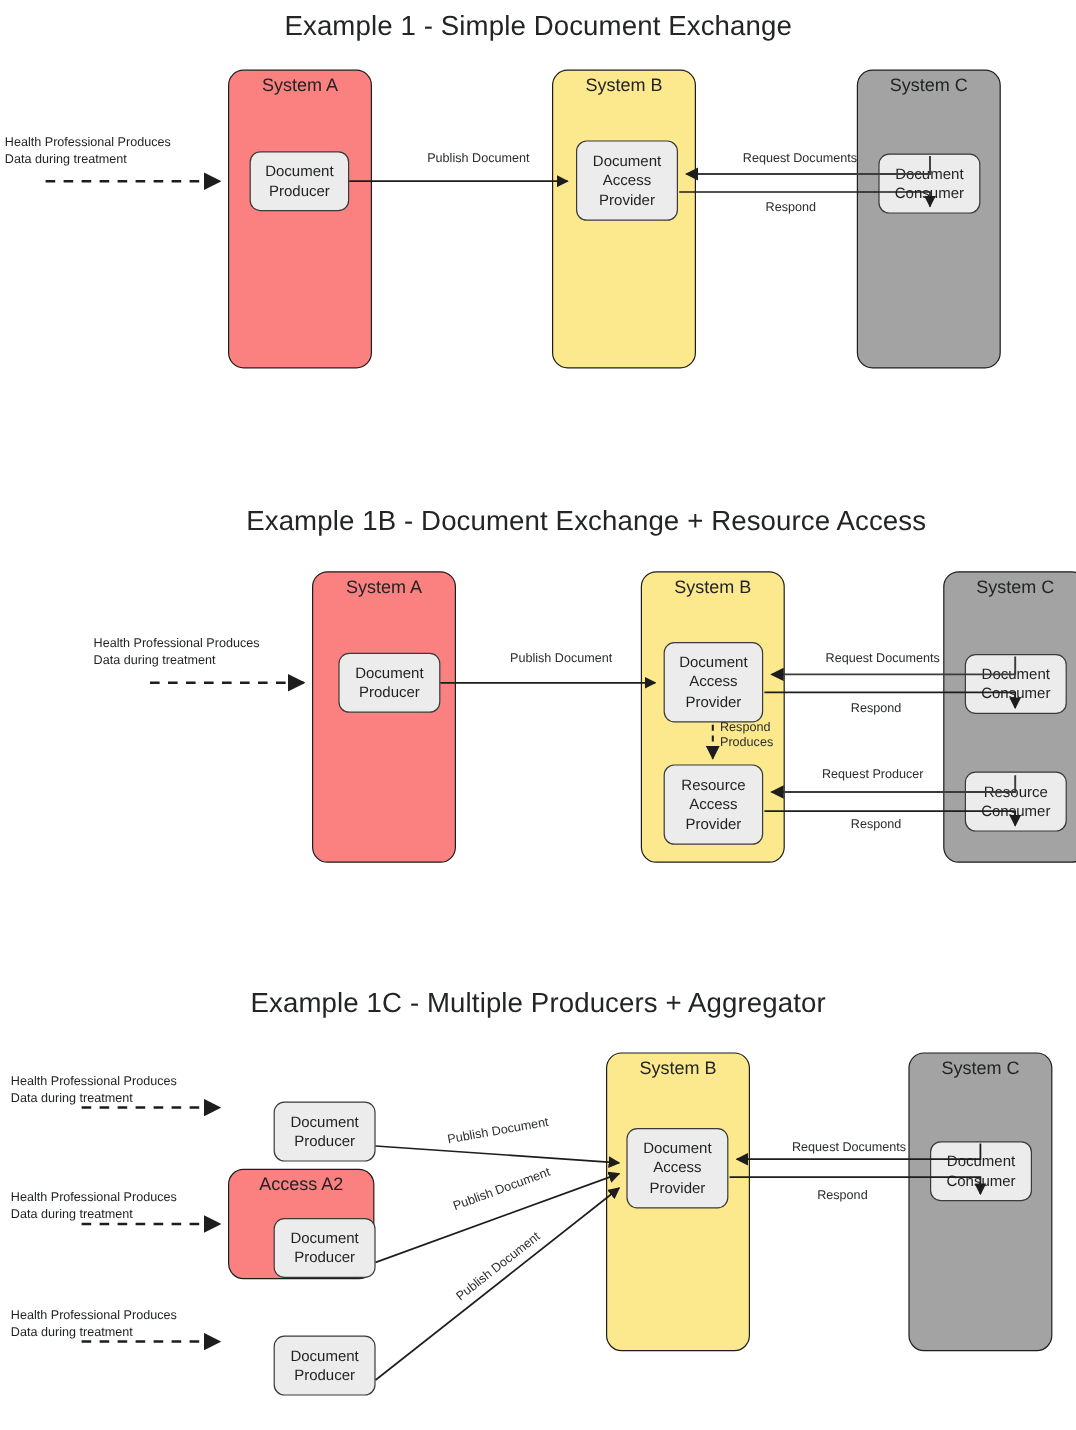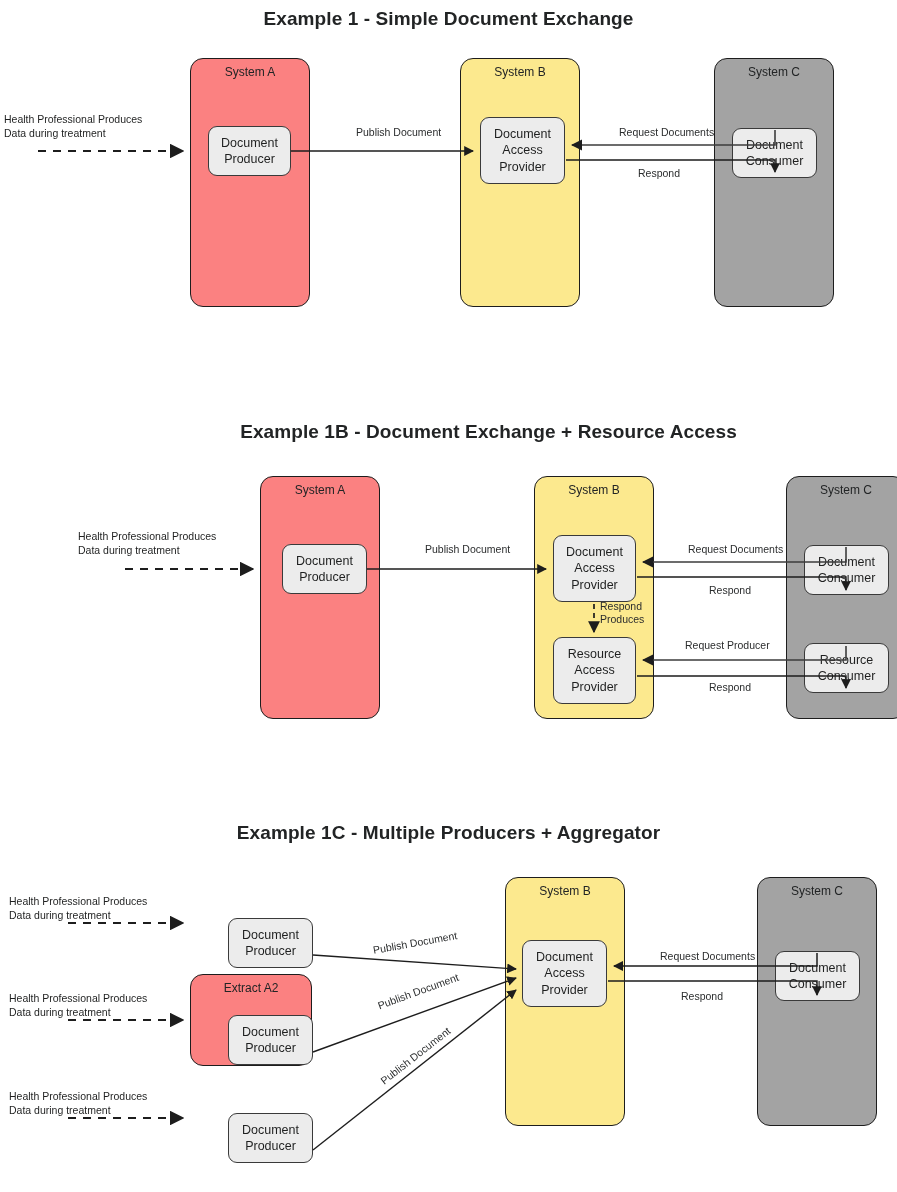--- a/index.html
+++ b/index.html
@@ -17,22 +17,22 @@
   }
   .diagram {
     position: absolute;
     left: 0;
     width: 897px;
   }
   .diagram-title {
     position: absolute;
     width: 897px;
     text-align: center;
-    font-size: 19px;
-    font-weight: 700;
+    font-size: 23px;
+    font-weight: 400;
     color: #222425;
     letter-spacing: 0.1px;
   }
   svg.layer {
     position: absolute;
     left: 0;
     top: 0;
     overflow: visible;
   }
   .sysbox {
@@ -43,21 +43,21 @@
   }
   .sysbox.red    { background: #FB8181; }
   .sysbox.yellow { background: #FCE98E; }
   .sysbox.green  { background: #a3a3a3; }
   .sysbox-label {
     position: absolute;
     top: 6px;
     left: 0;
     width: 100%;
     text-align: center;
-    font-size: 12px;
+    font-size: 15px;
     color: #222425;
     line-height: 14px;
   }
   .node {
     position: absolute;
     background: #ECECEC;
     border: 1.3px solid #3a3a3a;
     border-radius: 9px;
     box-sizing: border-box;
     display: flex;
@@ -227,21 +227,21 @@
   <div class="side-note" style="left:9px; top:192px;">
     <div>Health Professional Produces</div>
     <div>Data during treatment</div>
   </div>
   <div class="side-note" style="left:9px; top:290px;">
     <div>Health Professional Produces</div>
     <div>Data during treatment</div>
   </div>
 
   <div class="sysbox red" style="left:190px; top:174px; width:122px; height:92px;">
-    <div class="sysbox-label">Extract A2</div>
+    <div class="sysbox-label">Access A2</div>
   </div>
 
   <div class="sysbox yellow" style="left:505px; top:77px; width:120px; height:249px;">
     <div class="sysbox-label">System B</div>
   </div>
   <div class="sysbox green" style="left:757px; top:77px; width:120px; height:249px;">
     <div class="sysbox-label">System C</div>
   </div>
 
   <div class="node" style="left:228px; top:118px; width:85px; height:50px;">

